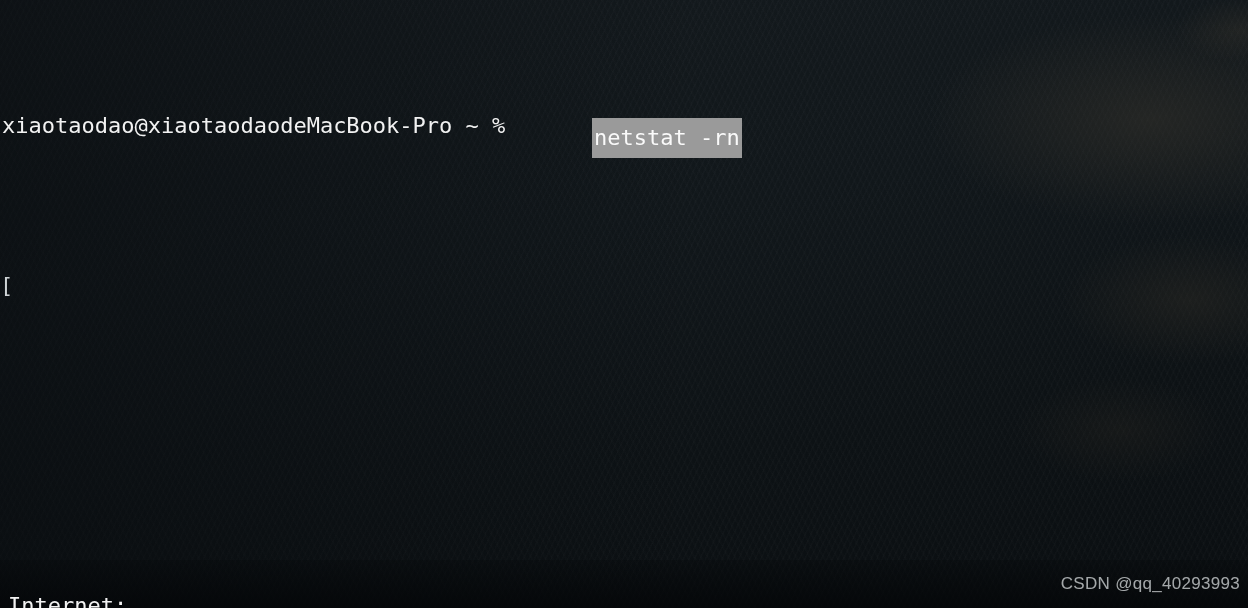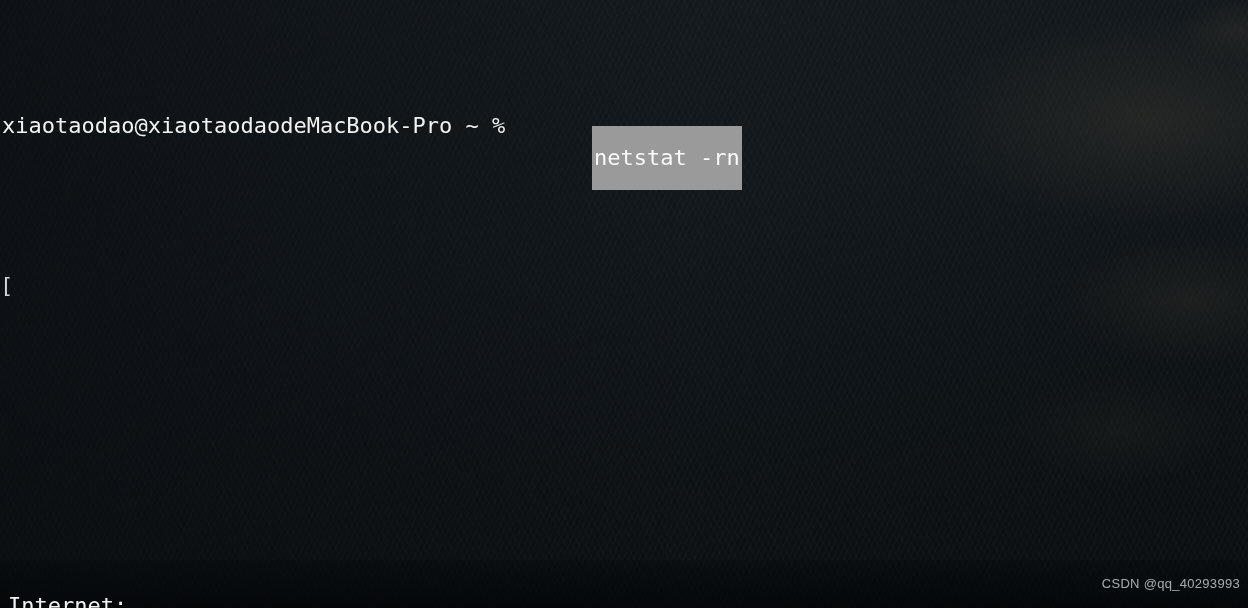--- a/index.html
+++ b/index.html
@@ -72,45 +72,45 @@
   }
   .line.prompt-line {
     height: 32px;
     margin-top: -18px;
   }
 
   .prompt-user { position: absolute; left: 2px; top: 0; white-space: pre; }
   .cmd-selected {
     position: absolute;
     left: 592px;
-    top: 16px;
+    top: 8px;
     background: #9a9a9a;
     color: #fafafa;
-    padding: 16px 2px;
+    padding: 4px 2px;
     white-space: pre;
   }
   .routing-bracket {
     position: absolute;
     left: 0px;
     top: 0;
     color: #cfd4d6;
   }
   .routing-text {
     position: absolute;
     left: 8px;
     top: 0;
   }
   .section-label { position: absolute; left: 8px; top: 0; }
 
   .watermark {
     position: absolute;
     right: 8px;
     bottom: 8px;
     font-family: "Liberation Sans", sans-serif;
-    font-size: 13px;
+    font-size: 17px;
     color: rgba(225,228,230,0.72);
     letter-spacing: 0.3px;
     z-index: 5;
     white-space: pre;
   }
 </style>
 </head>
 <body>
 
 <div id="terminal">

